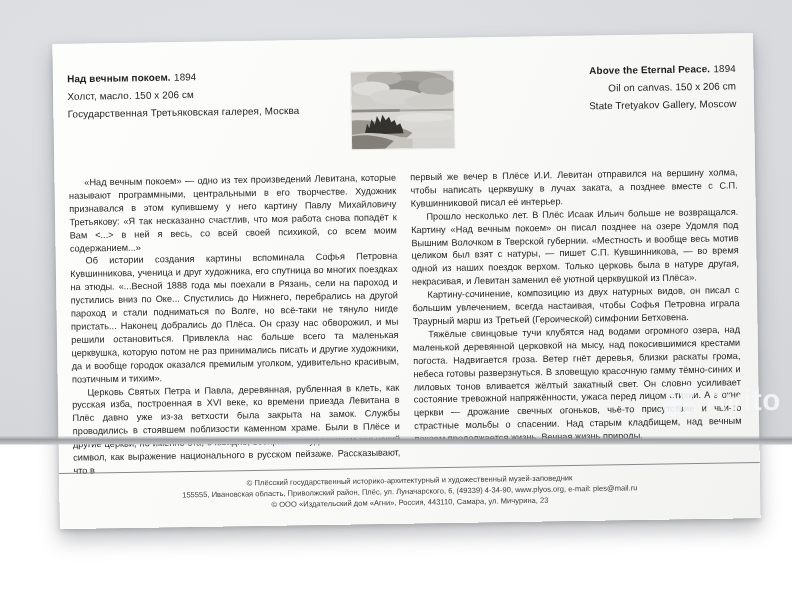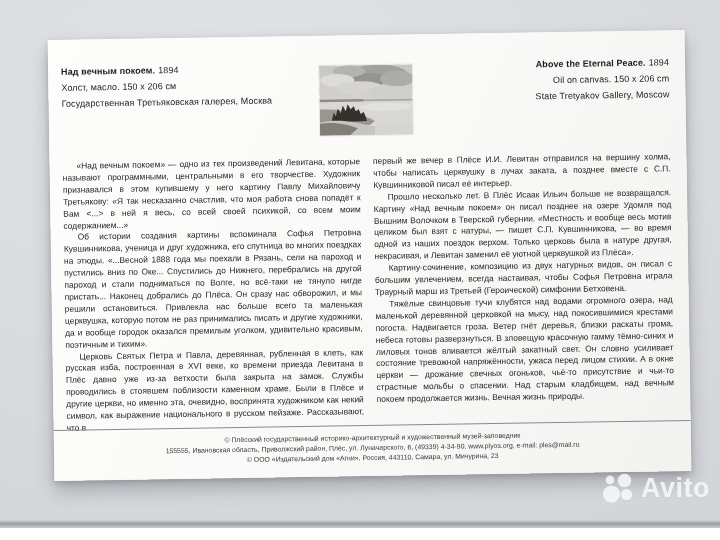--- a/index.html
+++ b/index.html
@@ -1,21 +1,21 @@
 <!DOCTYPE html>
 <html lang="ru"><head>
 <meta charset="utf-8">
 <style>
   html,body { margin:0; padding:0; }
   body {
     width:720px; height:540px; overflow:hidden;
     font-family:"Liberation Sans", sans-serif;
   }
   .scene {
-    position:relative; width:720px; height:528px;
+    position:relative; width:720px; height:404px;
     background: radial-gradient(140% 120% at 32% 18%, #e0e2e5 0%, #d7d9dd 55%, #cfd1d5 100%);
   }
   .card {
     position:absolute; left:51px; top:35px; width:637px; height:441px;
     background: linear-gradient(115deg, #fdfdfc 0%, #f9f9f7 55%, #f2f2f0 100%);
     transform: rotate(-0.9deg); transform-origin:50% 50%;
     box-shadow: 0 10px 18px rgba(95,98,104,0.40), 0 2px 5px rgba(60,62,66,0.25);
   }
   .card-header { position:absolute; top:24px; left:13px; right:16px; display:flex; align-items:flex-start; }
   .hdr { flex:1; font-size:9px; line-height:16px; color:#1d1d1d; letter-spacing:0.1px; }

